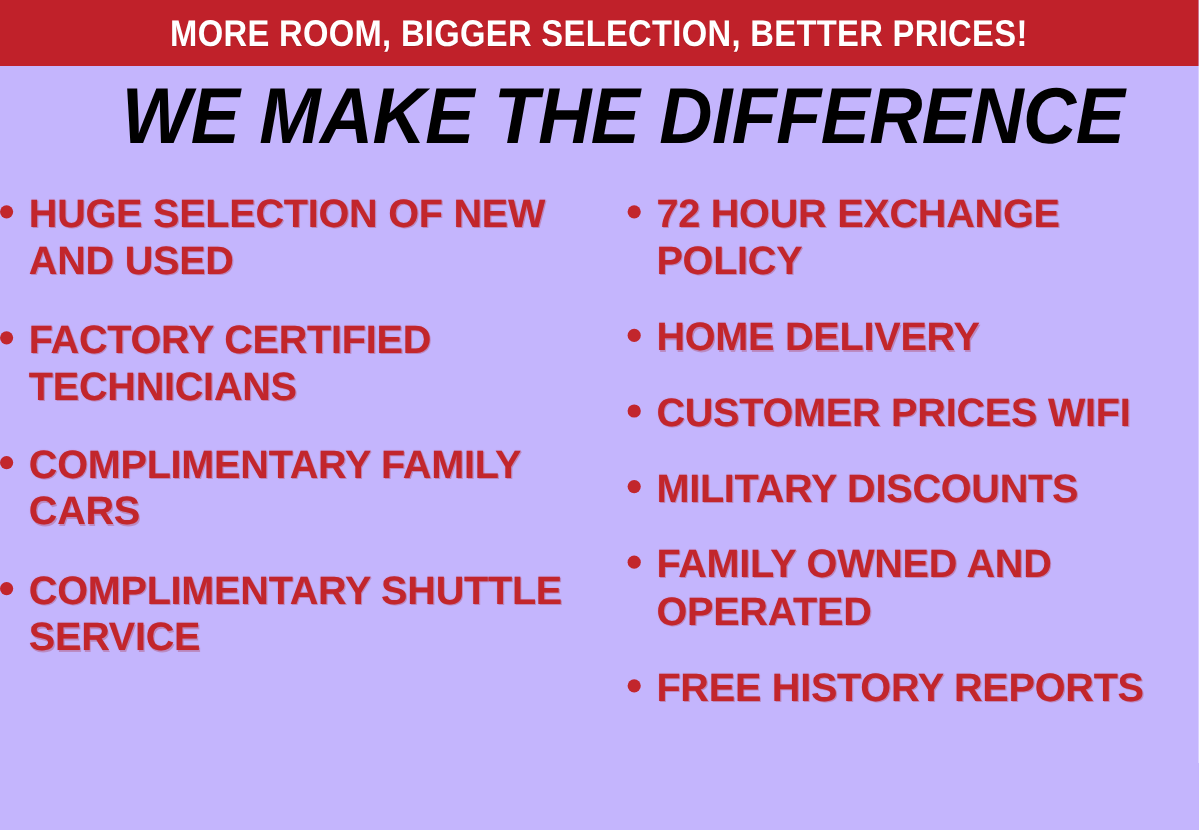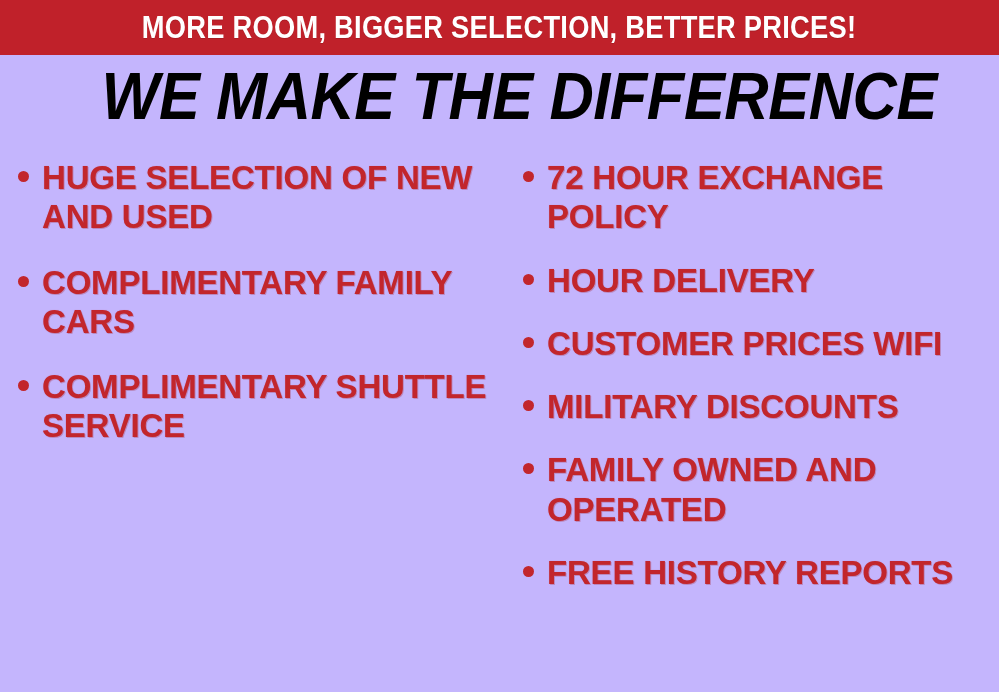--- a/index.html
+++ b/index.html
@@ -80,21 +80,20 @@
     display: flex;
     align-items: flex-start;
   }
 
   .column {
     box-sizing: border-box;
   }
 
   .column-left {
     width: 505px;
-    padding-left: 18px;
     padding-right: 4px;
   }
 
   .column-right {
     width: 494px;
     padding-left: 18px;
     padding-right: 2px;
   }
 
   .bullet-item {
@@ -147,20 +146,24 @@
   <div class="columns">
 
     <div class="column column-left">
 
       <div class="bullet-item">
         <span class="bullet-dot"></span>
         <span class="bullet-label">HUGE SELECTION OF NEW AND USED</span>
       </div>
 
 
+      <div class="bullet-item">
+        <span class="bullet-dot"></span>
+        <span class="bullet-label">FACTORY CERTIFIED TECHNICIANS</span>
+      </div>
 
       <div class="bullet-item">
         <span class="bullet-dot"></span>
         <span class="bullet-label">COMPLIMENTARY FAMILY CARS</span>
       </div>
 
       <div class="bullet-item">
         <span class="bullet-dot"></span>
         <span class="bullet-label">COMPLIMENTARY SHUTTLE SERVICE</span>
       </div>
@@ -169,21 +172,21 @@
 
     <div class="column column-right">
 
       <div class="bullet-item">
         <span class="bullet-dot"></span>
         <span class="bullet-label">72 HOUR EXCHANGE POLICY</span>
       </div>
 
       <div class="bullet-item">
         <span class="bullet-dot"></span>
-        <span class="bullet-label">HOUR DELIVERY</span>
+        <span class="bullet-label">HOME DELIVERY</span>
       </div>
 
       <div class="bullet-item">
         <span class="bullet-dot"></span>
         <span class="bullet-label">CUSTOMER PRICES WIFI</span>
       </div>
 
       <div class="bullet-item">
         <span class="bullet-dot"></span>
         <span class="bullet-label">MILITARY DISCOUNTS</span>

